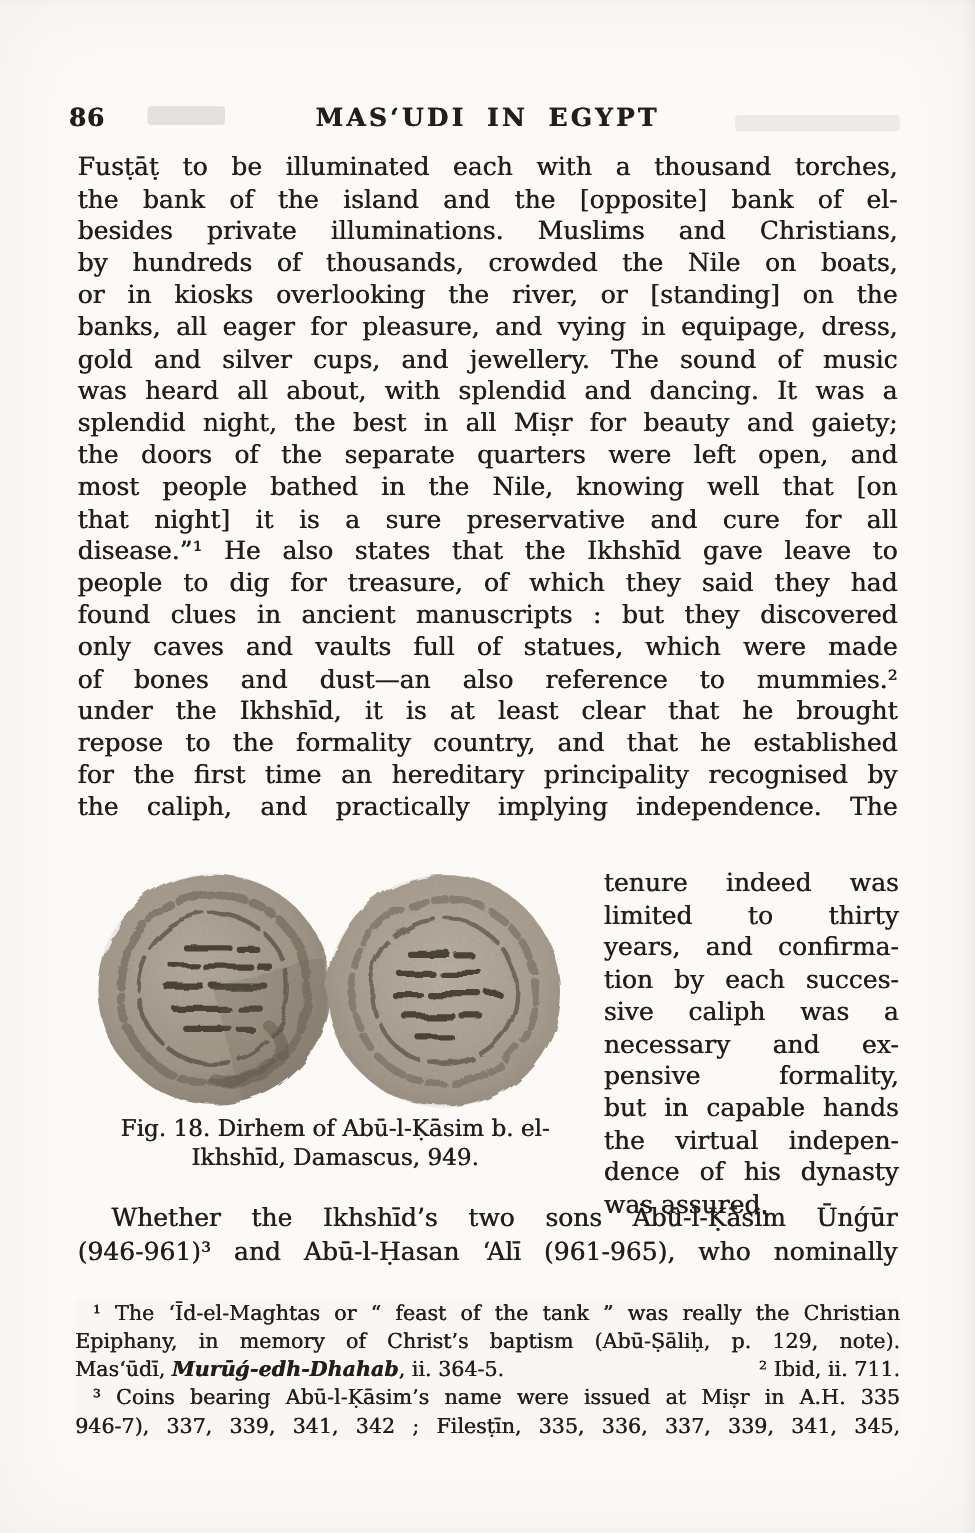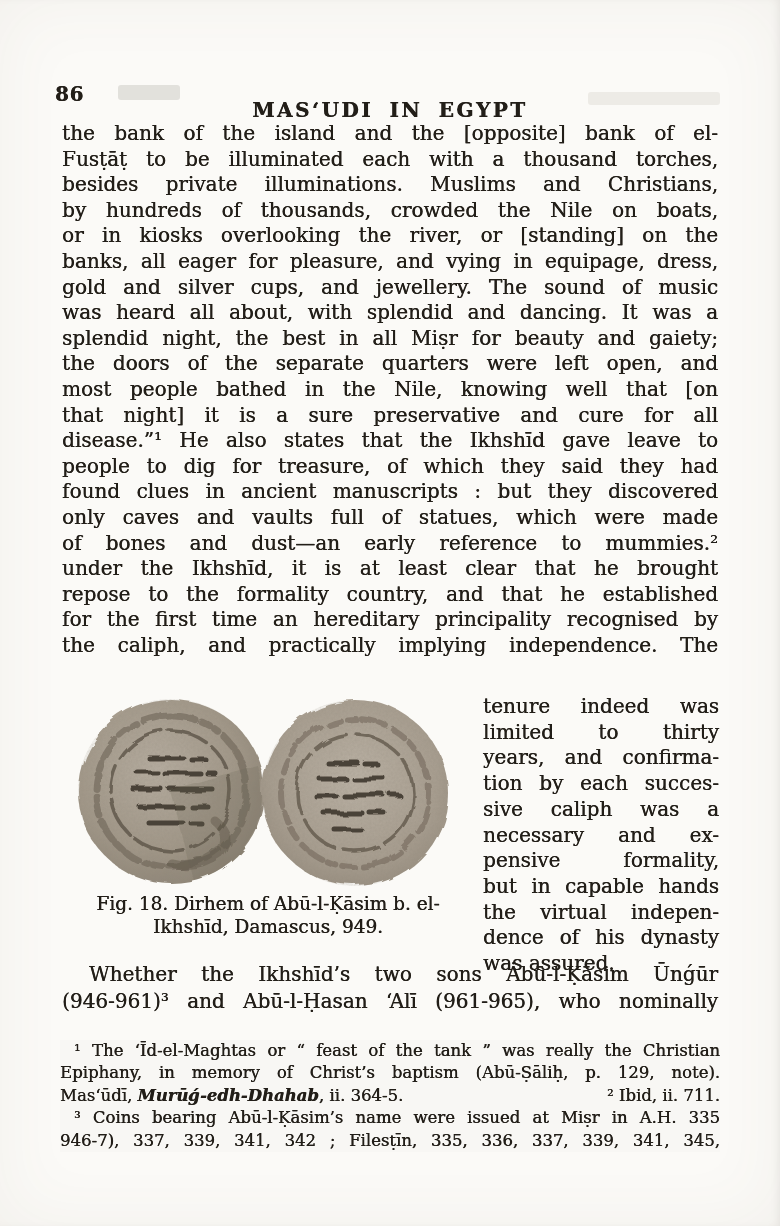--- a/index.html
+++ b/index.html
@@ -20,21 +20,21 @@
   
   .smudge { position: absolute; border-radius: 3px; }
   .smudge-a { left: 118px; top: 85px; width: 62px; height: 15px; background: #e2e1dc; }
   .smudge-b { left: 588px; top: 92px; width: 132px; height: 13px; background: #edebe6; }
 
   .header-num {
     position: absolute; left: 55px; top: 82px;
     font-size: 20px; font-weight: bold; letter-spacing: 0.5px;
   }
   .header-title {
-    position: absolute; left: 62px; right: 62px; top: 98px;
+    position: absolute; left: 62px; right: 62px; top: 82px;
     text-align: center; font-size: 20px; font-weight: bold;
     letter-spacing: 2.5px; word-spacing: 7px;
   }
 
   .para1 {
     position: absolute; left: 62px; top: 121px; width: 656px;
     font-size: 20px; line-height: 25.6px;
   }
   .jline { text-align: justify; text-align-last: justify; }
   .jline.left-last { text-align: left; text-align-last: left; }
@@ -68,37 +68,37 @@
 
 <div class="page">
 
   <div class="smudge smudge-a"></div>
   <div class="smudge smudge-b"></div>
 
   <div class="header-num">86</div>
   <div class="header-title">MAS‘UDI IN EGYPT</div>
 
   <div class="para1">
+    <div class="jline">Fusṭāṭ to be illuminated each with a thousand torches,</div>
     <div class="jline">the bank of the island and the [opposite] bank of el-</div>
-    <div class="jline">Fusṭāṭ to be illuminated each with a thousand torches,</div>
     <div class="jline">besides private illuminations.  Muslims and Christians,</div>
     <div class="jline">by hundreds of thousands, crowded the Nile on boats,</div>
     <div class="jline">or in kiosks overlooking the river, or [standing] on the</div>
     <div class="jline">banks, all eager for pleasure, and vying in equipage, dress,</div>
     <div class="jline">gold and silver cups, and jewellery.  The sound of music</div>
     <div class="jline">was heard all about, with splendid and dancing.  It was a</div>
     <div class="jline">splendid night, the best in all Miṣr for beauty and gaiety;</div>
     <div class="jline">the doors of the separate quarters were left open, and</div>
     <div class="jline">most people bathed in the Nile, knowing well that [on</div>
     <div class="jline">that night] it is a sure preservative and cure for all</div>
     <div class="jline">disease.”¹  He also states that the Ikhshīd gave leave to</div>
     <div class="jline">people to dig for treasure, of which they said they had</div>
     <div class="jline">found clues in ancient manuscripts : but they discovered</div>
     <div class="jline">only caves and vaults full of statues, which were made</div>
-    <div class="jline">of bones and dust—an early reference to mummies.²</div>
+    <div class="jline">of bones and dust—an also reference to mummies.²</div>
     <div class="jline">under the Ikhshīd, it is at least clear that he brought</div>
     <div class="jline">repose to the formality country, and that he established</div>
     <div class="jline">for the first time an hereditary principality recognised by</div>
     <div class="jline">the caliph, and practically implying independence.  The</div>
   </div>
 
   <div class="figure-block">
     <svg class="coins" width="392" height="196" viewBox="0 0 392 196" aria-hidden="true">
       <defs>
         <radialGradient id="gc1" cx="42%" cy="38%" r="78%">

